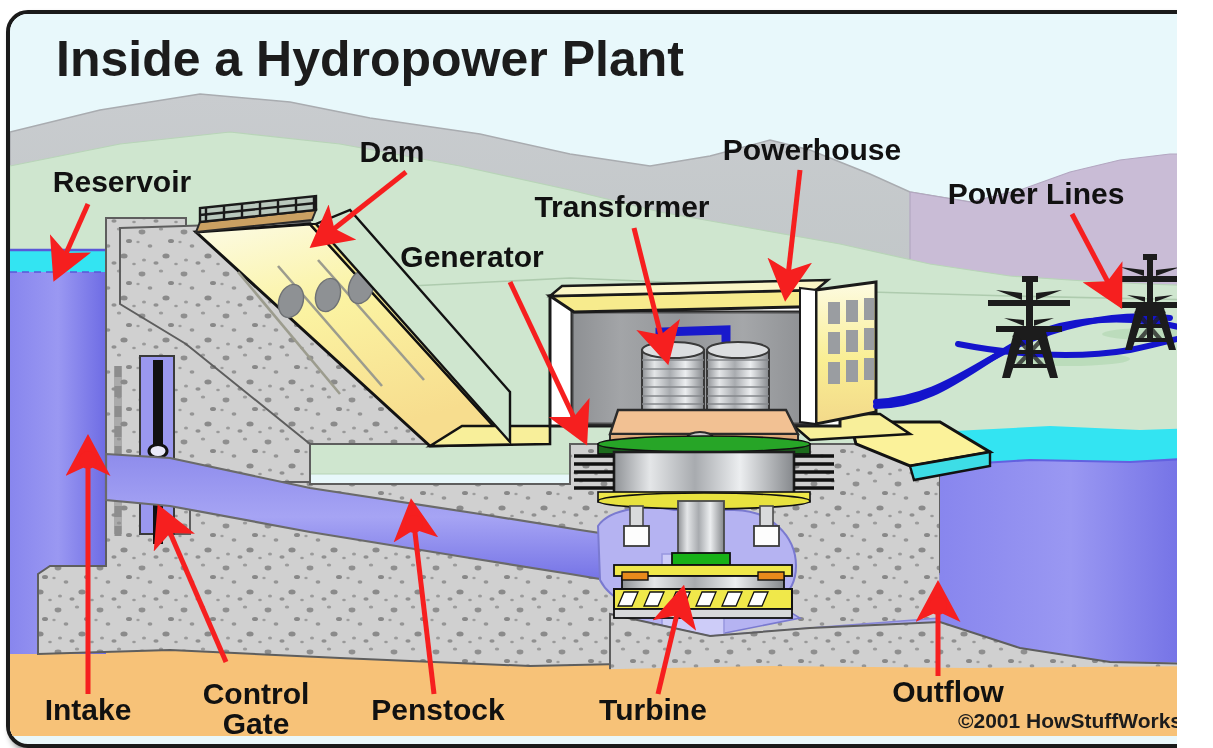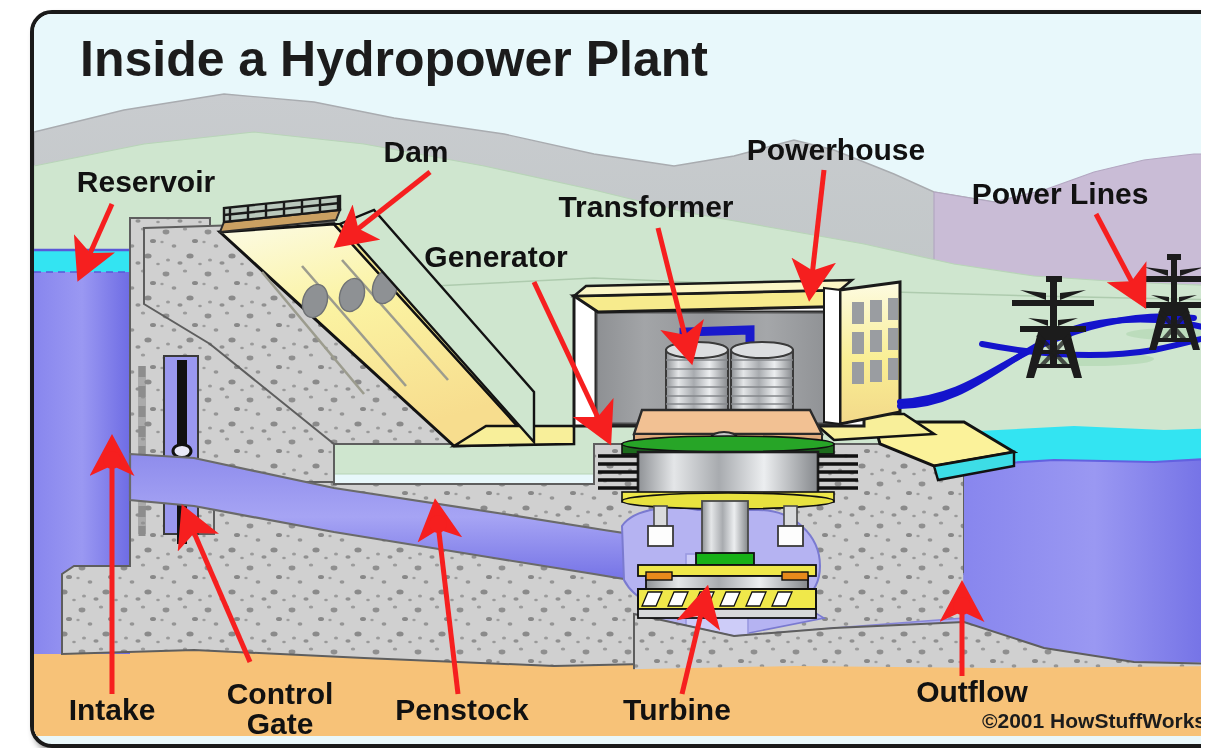--- a/index.html
+++ b/index.html
@@ -1,17 +1,17 @@
 <!DOCTYPE html>
 <html><head>
 <meta charset="utf-8">
 <style>
   html,body{margin:0;padding:0;background:#fff;}
   body{font-family:"Liberation Sans",sans-serif;}
-  #stage{position:relative;width:1177px;height:748px;overflow:hidden;background:#ffffff;margin-left:24px;}
+  #stage{position:relative;width:1177px;height:748px;overflow:hidden;background:#ffffff;}
   #frame{position:absolute;left:6px;top:10px;width:1199px;height:730px;
          border:4px solid #1a1a1a;border-radius:22px;overflow:hidden;
          box-shadow:4px 5px 6px rgba(0,0,0,.45);background:#eaf8fb;}
   svg{display:block;}
   .lbl{font-family:"Liberation Sans",sans-serif;font-weight:bold;fill:#111;
        paint-order:stroke;stroke:#eaf8fb;stroke-width:0px;}
   .title{font-family:"Liberation Sans",sans-serif;font-weight:bold;font-size:50px;fill:#1c1c1c;}
   .copy{font-family:"Liberation Sans",sans-serif;font-weight:bold;font-size:21px;fill:#1c1c1c;}
 </style>
 </head>

